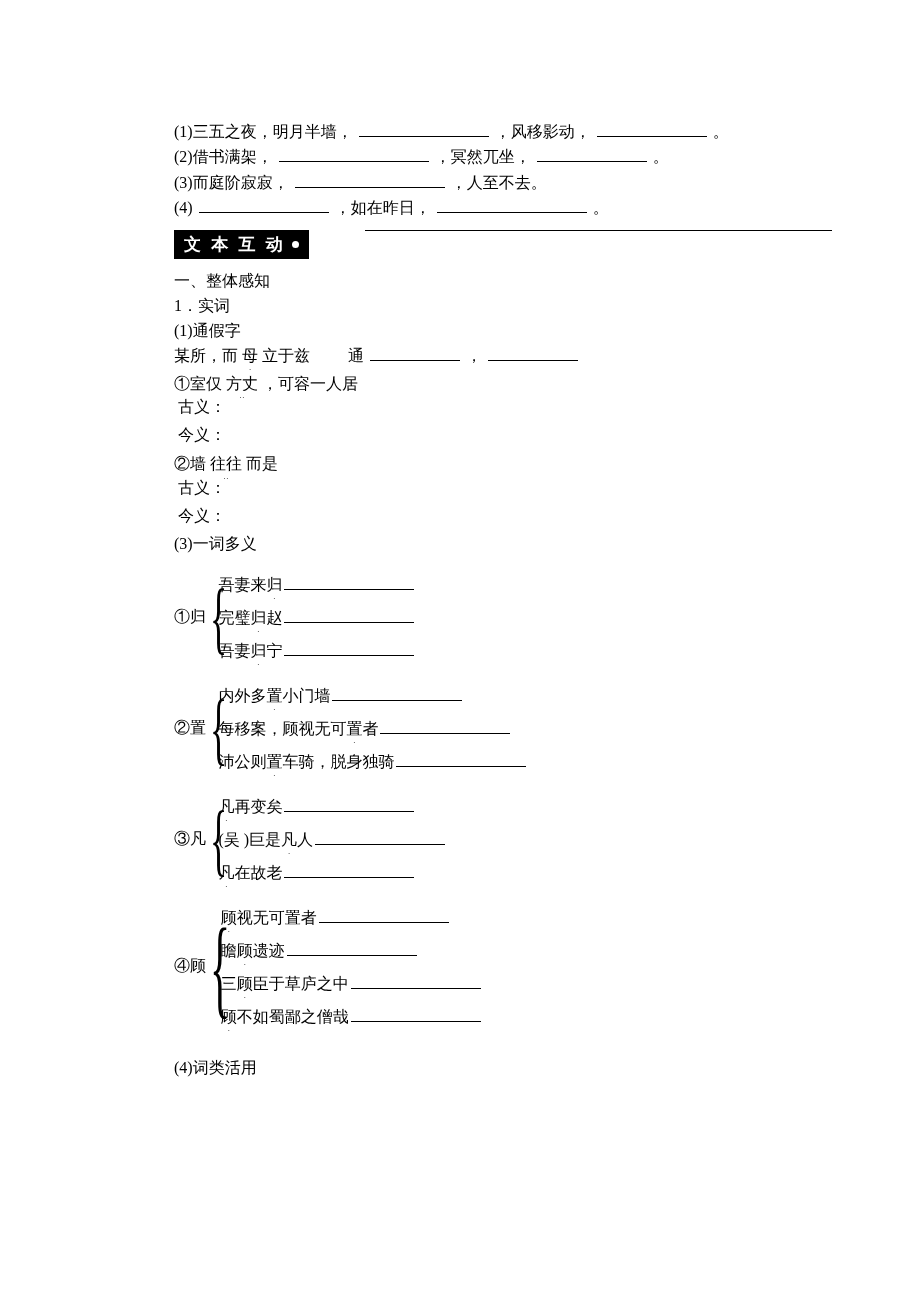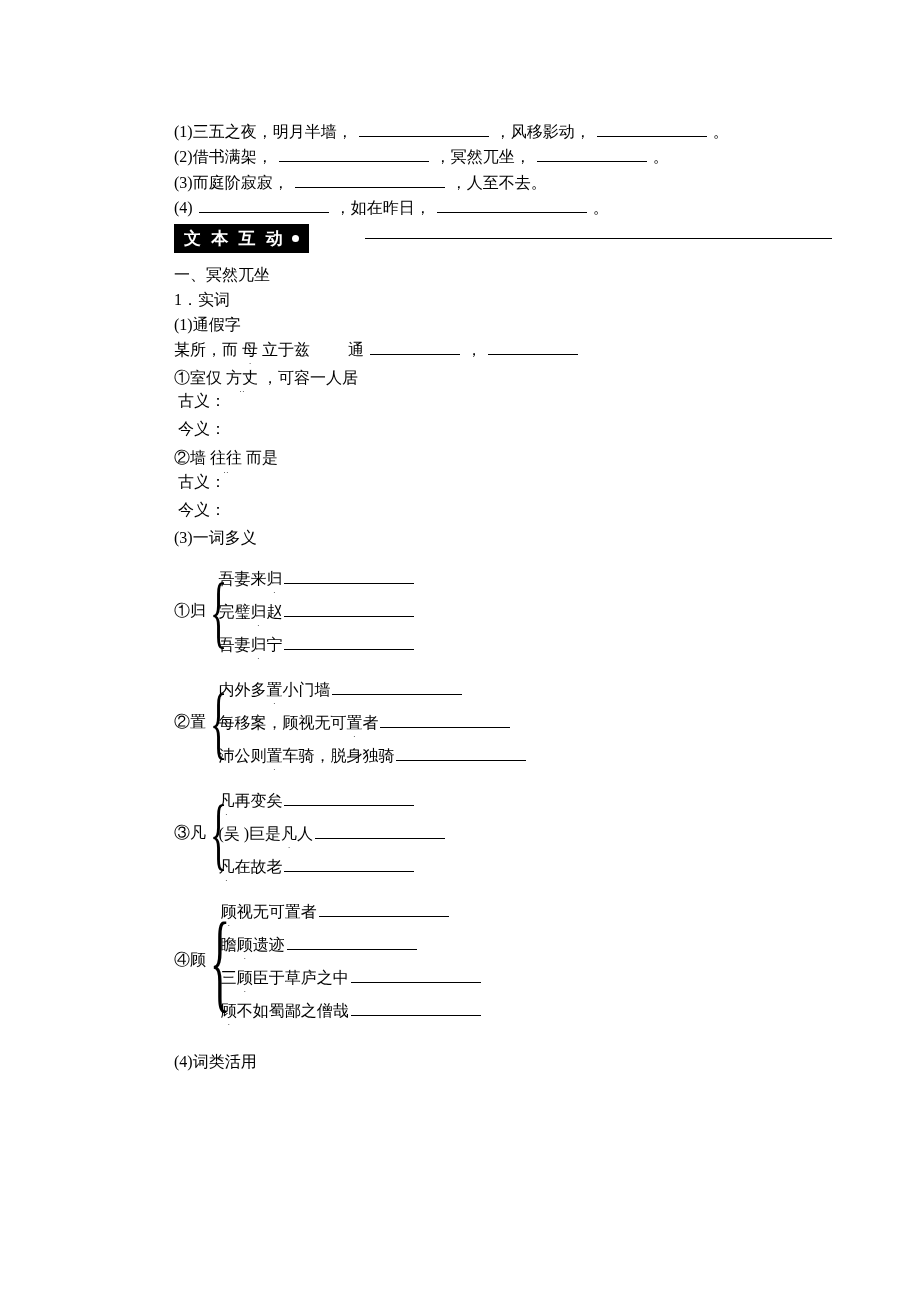--- a/index.html
+++ b/index.html
@@ -62,22 +62,22 @@
     margin-left: 4px;
   }
   .flex-line {
     display: flex;
     align-items: baseline;
     margin-bottom: 6px;
     flex-direction: column;
   }
   .section-bar-wrap {
     display: flex;
-    align-items: center;
-    margin: 4px 0 12px 0;
+    align-items: flex-start;
+    margin: 10px 0 12px 0;
     gap: 48px;
   }
   .section-bar {
     background: #000;
     color: #fff;
     font-weight: bold;
     padding: 3px 10px 3px 10px;
     letter-spacing: 3px;
     font-size: 17px;
     display: inline-flex;
@@ -183,21 +183,21 @@
   </div>
 
   <div class="section-bar-wrap">
     <div class="section-bar">
       <span>文 本 互 动</span>
       <span class="section-dot"></span>
     </div>
     <div class="section-bar-line"></div>
   </div>
 
-  <div class="heading">一、冥然兀坐</div>
+  <div class="heading">一、整体感知</div>
   <div class="heading">1．实词</div>
 
   <div class="heading">(1)通假字</div>
   <div class="line" style="margin-bottom:6px;">
     <span>某所，而</span>
     <span class="emph-wrap">
       <span>母</span>
       <span class="emph-dot">·</span>
     </span>
     <span>立于兹</span>

